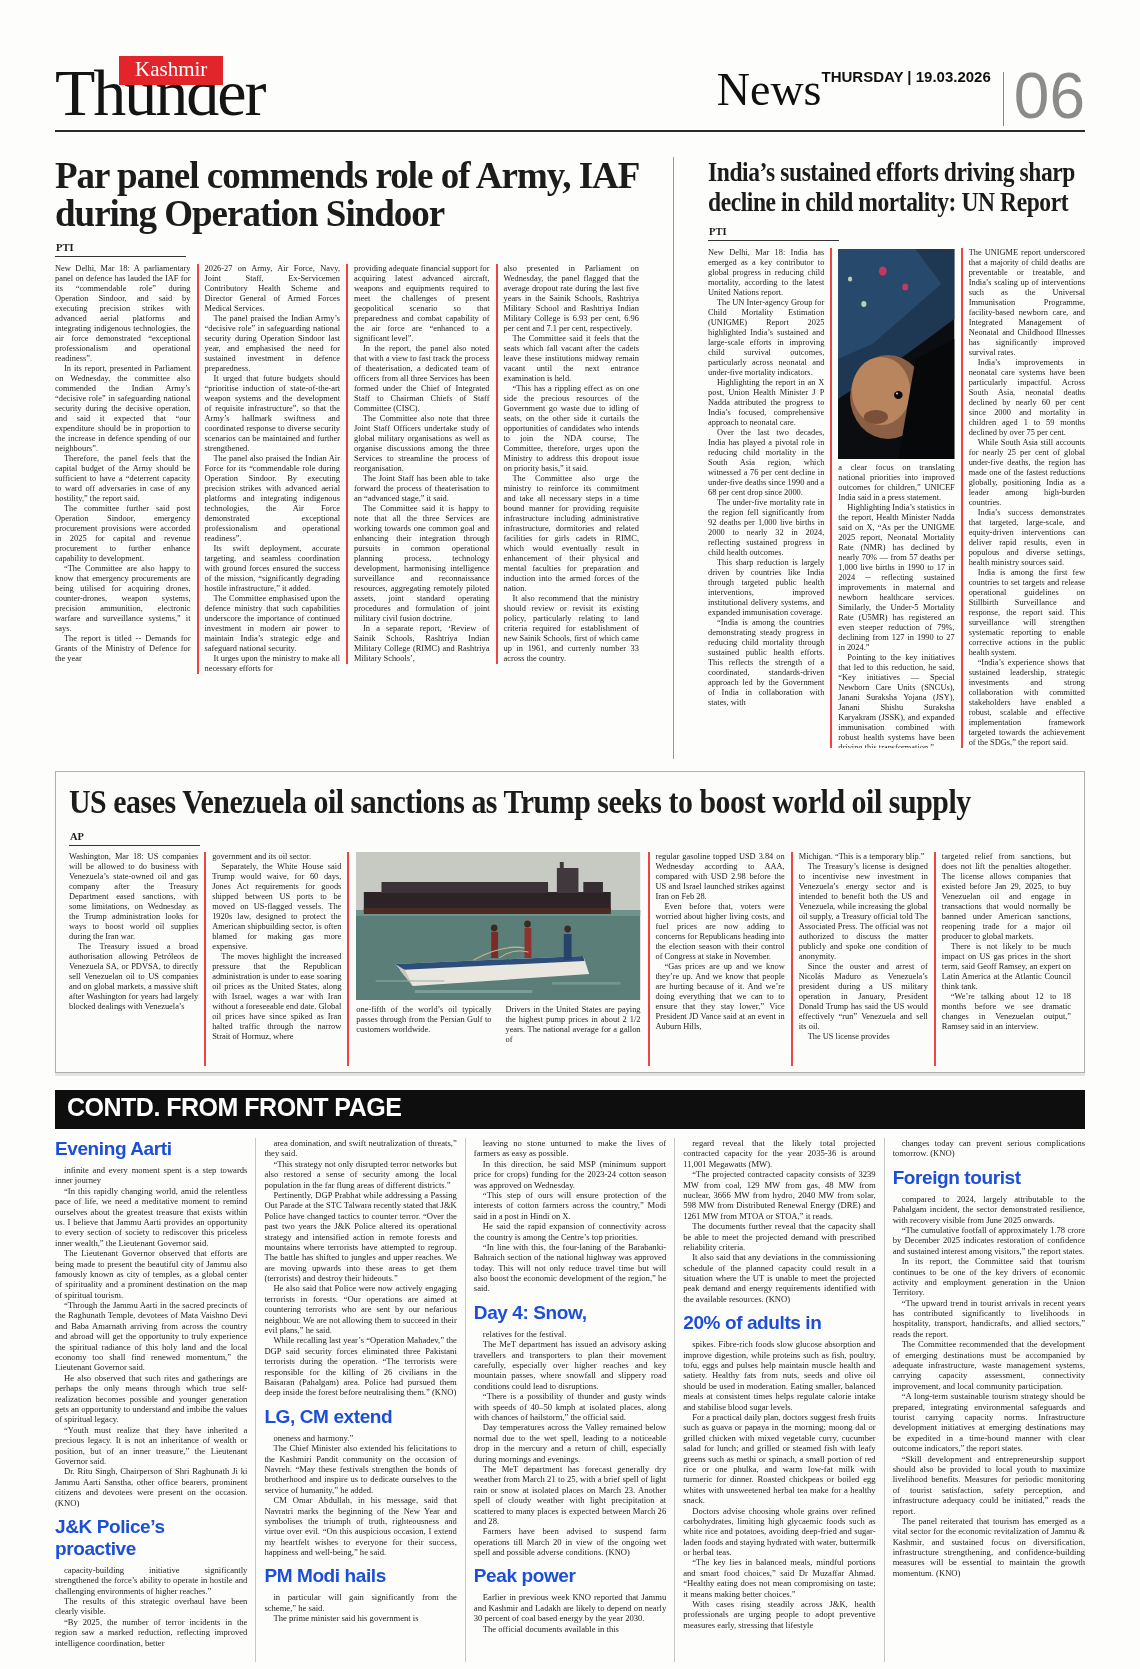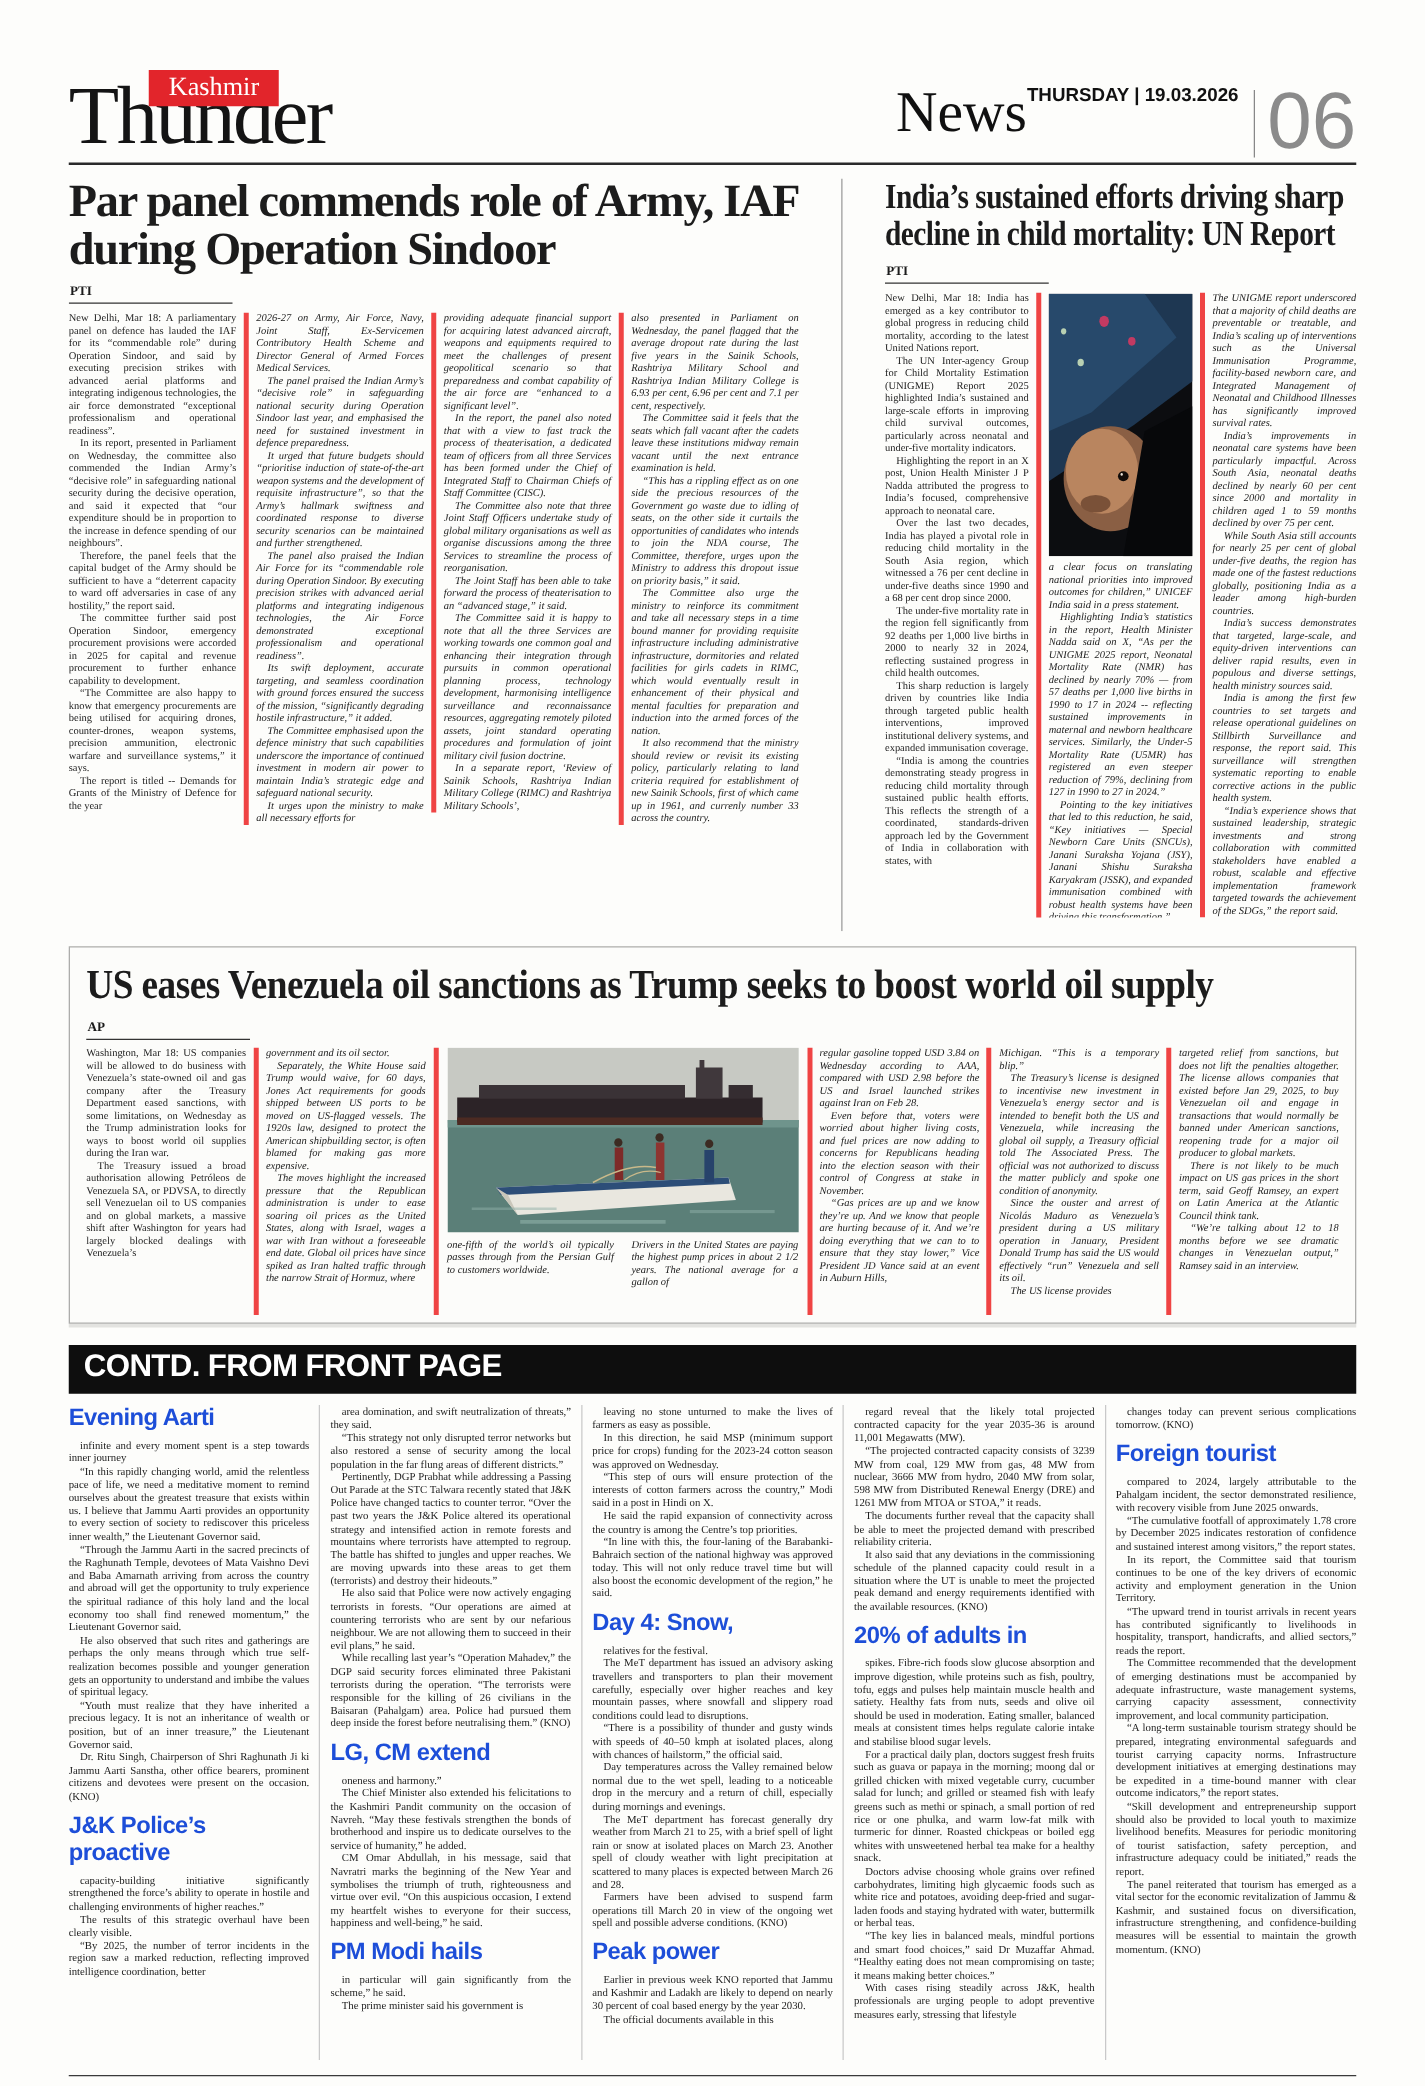--- a/index.html
+++ b/index.html
@@ -21,25 +21,25 @@
   .page-num{font-size:64px;color:#8b8b8b;line-height:0.9;align-self:flex-end;
             font-family:"Liberation Sans",sans-serif;font-weight:400;}
   .mast-rule{border-top:2px solid #2a2a2a;margin-top:4px;}
   
   .byline{font-weight:700;font-size:10.5px;width:130px;border-bottom:1.5px solid #333;
           padding:0 0 3px 1px;margin:0 0 7px;}
   .cols{display:flex;align-items:flex-start;}
   .col{flex:1;padding:0 6px;min-width:0;}
   .col:first-child{padding-left:0;}
   .col:last-child{padding-right:0;}
-  .col + .col{border-left:4px solid #ef4444;font-style:italic;}
+  .col + .col{border-left:2px solid #ef4444;}
   .para{margin:0;text-align:justify;font-size:8.4px;line-height:1.19;}
   .para:not(:first-child){text-indent:9px;}
   
-  .top-row{display:flex;margin-top:9px;height:604px;overflow:hidden;gap:24px;}
+  .top-row{display:flex;margin-top:23px;height:604px;overflow:hidden;gap:24px;}
   .art1{width:584px;flex:none;}
   .art1 h1{font-size:37px;line-height:1.02;font-weight:700;letter-spacing:-1px;margin:2px 0 10px;}
   .art1 .cols{height:482px;overflow:hidden;}
   .top-vrule{width:1px;background:#9a9a9a;margin:2px 10px 0 10px;}
   .art2{flex:1;min-width:0;}
   .art2 h1{font-size:28px;line-height:1.06;font-weight:700;letter-spacing:-0.5px;
            width:119%;transform:scaleX(0.84);transform-origin:left top;margin:2px 0 10px;}
   .art2 .cols{height:500px;overflow:hidden;}
   .photo-baby{width:100%;height:210px;display:block;margin:1px 0 4px;}
   
@@ -243,20 +243,21 @@
     </div>
   </section>
 
   <section>
     <div class="contd-bar">CONTD. FROM FRONT PAGE</div>
     <div class="contd-cols">
       <div class="ccol">
           <h3 class="subhead">Evening Aarti</h3>
           <p class="para">infinite and every moment spent is a step towards inner journey</p>
           <p class="para">“In this rapidly changing world, amid the relentless pace of life, we need a meditative moment to remind ourselves about the greatest treasure that exists within us. I believe that Jammu Aarti provides an opportunity to every section of society to rediscover this priceless inner wealth,” the Lieutenant Governor said.</p>
+          <p class="para">The Lieutenant Governor observed that efforts are being made to present the beautiful city of Jammu also famously known as city of temples, as a global center of spirituality and a prominent destination on the map of spiritual tourism.</p>
           <p class="para">“Through the Jammu Aarti in the sacred precincts of the Raghunath Temple, devotees of Mata Vaishno Devi and Baba Amarnath arriving from across the country and abroad will get the opportunity to truly experience the spiritual radiance of this holy land and the local economy too shall find renewed momentum,” the Lieutenant Governor said.</p>
           <p class="para">He also observed that such rites and gatherings are perhaps the only means through which true self-realization becomes possible and younger generation gets an opportunity to understand and imbibe the values of spiritual legacy.</p>
           <p class="para">“Youth must realize that they have inherited a precious legacy. It is not an inheritance of wealth or position, but of an inner treasure,” the Lieutenant Governor said.</p>
           <p class="para">Dr. Ritu Singh, Chairperson of Shri Raghunath Ji ki Jammu Aarti Sanstha, other office bearers, prominent citizens and devotees were present on the occasion. (KNO)</p>
           <h3 class="subhead">J&amp;K Police’s proactive</h3>
           <p class="para">capacity-building initiative significantly strengthened the force’s ability to operate in hostile and challenging environments of higher reaches.”</p>
           <p class="para">The results of this strategic overhaul have been clearly visible.</p>
           <p class="para">“By 2025, the number of terror incidents in the region saw a marked reduction, reflecting improved intelligence coordination, better</p>
         </div>
       <div class="ccol">

